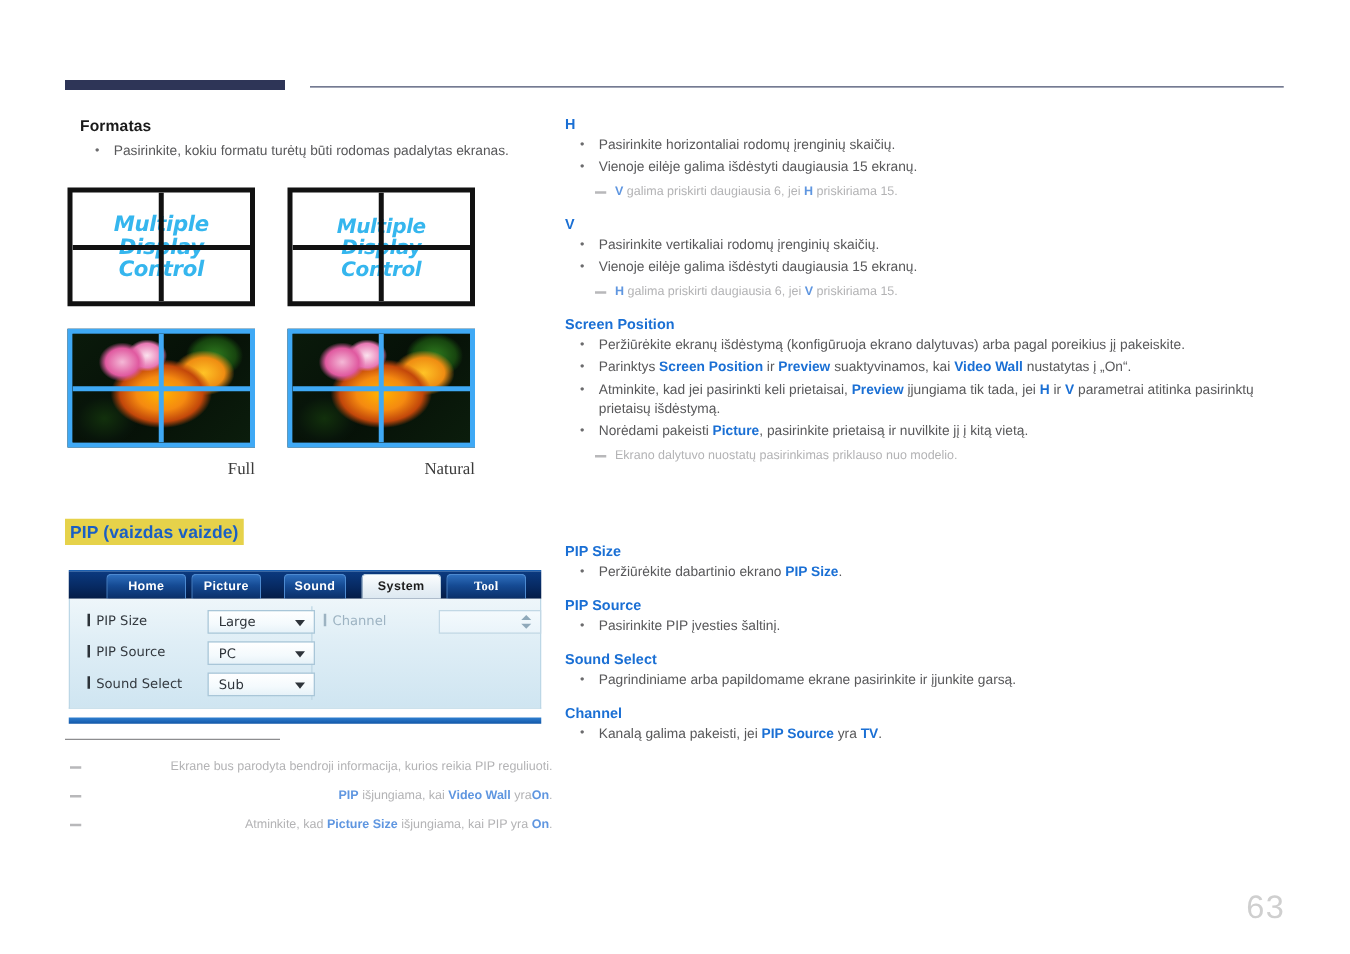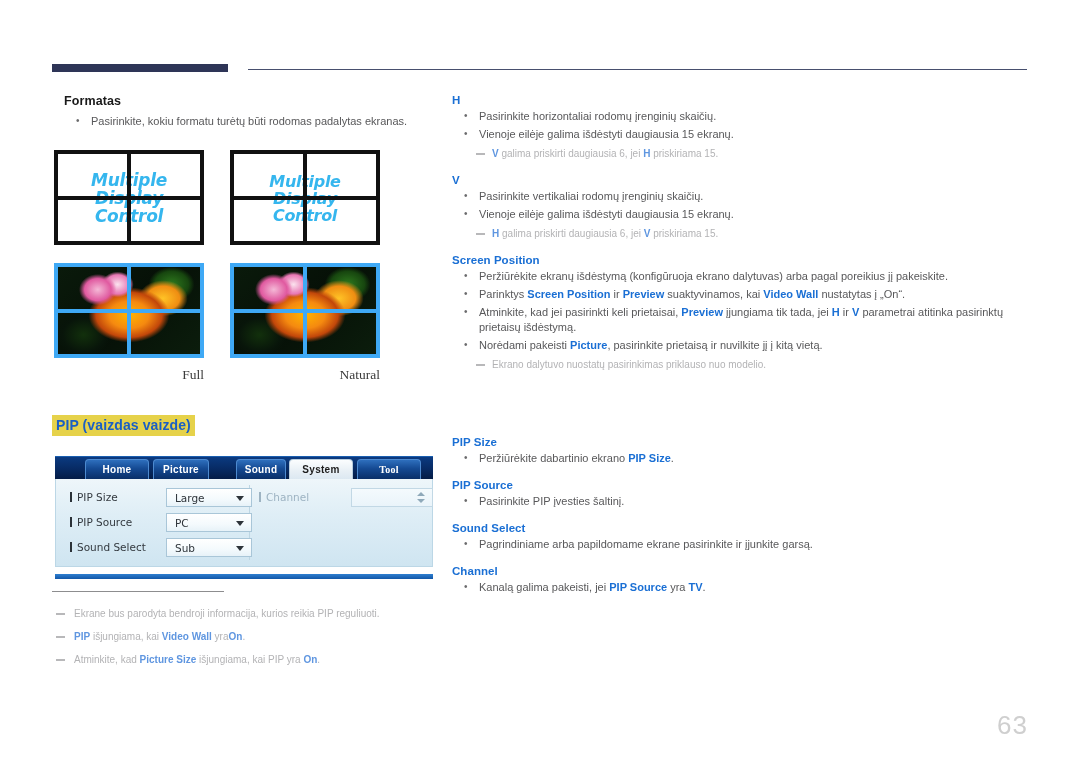--- a/index.html
+++ b/index.html
@@ -232,21 +232,21 @@
     color: #ffffff;
     border-radius: 4px 4px 0 0;
     background: linear-gradient(180deg, #2e6fbd 0%, #154a93 45%, #0a2f68 100%);
     border: 1px solid #4d8ad0;
     border-bottom: none;
     box-sizing: border-box;
     letter-spacing: 0.3px;
   }
   .osd-tab.t0 { left: 30px;  width: 64px; }
   .osd-tab.t1 { left: 98px;  width: 56px; }
-  .osd-tab.t2 { left: 181px; width: 50px; }
+  .osd-tab.t2 { left: 172px; width: 50px; }
   .osd-tab.t3 { left: 234px; width: 64px;
     background: linear-gradient(180deg, #fbfdfe 0%, #e7eff5 60%, #dce8f1 100%);
     border: 1px solid #b9cede; border-bottom: none; color: #1c1c1c; }
   .osd-tab.t4 { left: 302px; width: 64px; font-family: Liberation Serif, serif; }
 
   .osd-body {
     position: relative;
     height: 88px;
     background: linear-gradient(180deg, #eef6fa 0%, #dfeef6 40%, #cfe5f1 100%);
     border: 1px solid #bcd7e6;
@@ -340,21 +340,21 @@
     width: 172px;
     height: 1px;
     background: #8d8d8f;
   }
   #footnotes {
     position: absolute;
     left: 52px;
     top: 598px;
     width: 390px;
   }
-  #footnotes .note { padding-left: 22px; margin: 9px 0; }
+  #footnotes .note { padding-left: 22px; margin: 9px 0; text-align: right; }
   #footnotes .note::before { left: 4px; }
 
   
   #page-number {
     position: absolute;
     right: 52px;
     top: 710px;
     font-size: 26px;
     color: #cfcfcf;
     font-family: "Liberation Sans", sans-serif;

